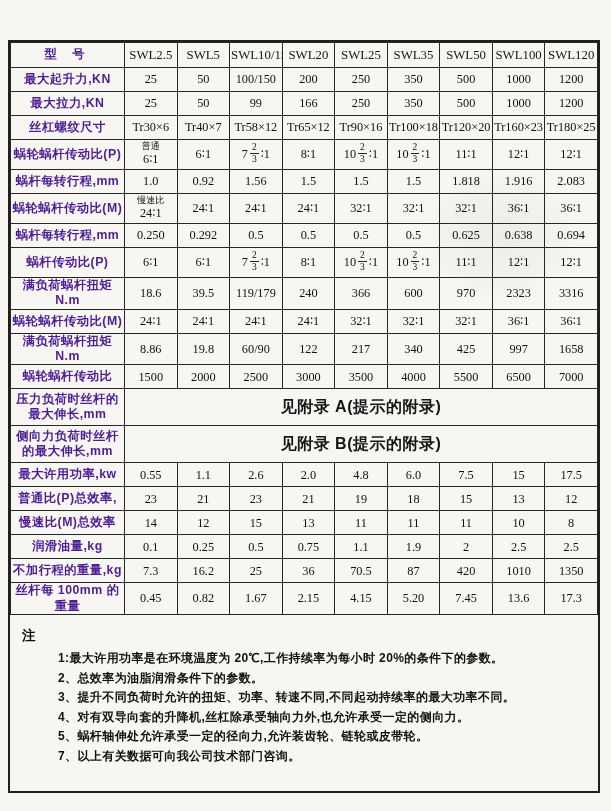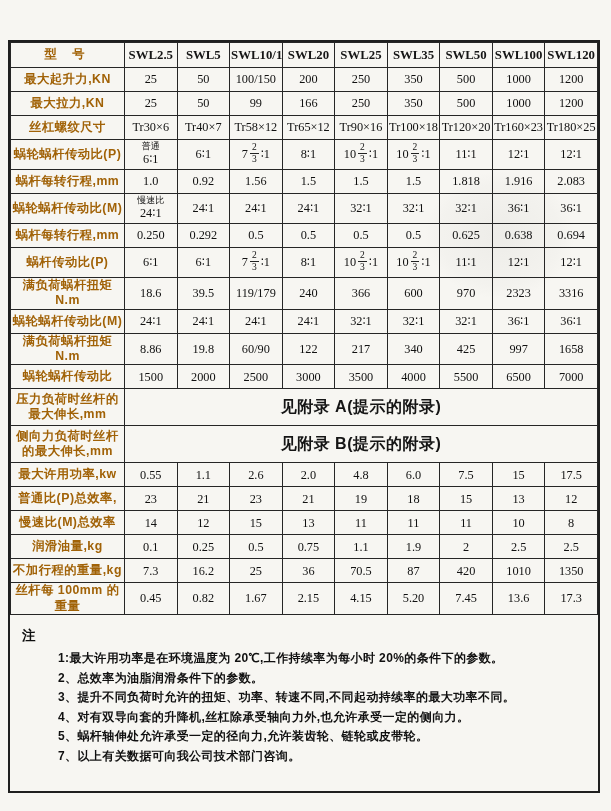--- a/index.html
+++ b/index.html
@@ -40,26 +40,26 @@
   }
   col.c-label{width:114px;}
   tr{height:24px;}
   tr.header-row{height:25px;}
   tr.tall{height:30px;}
   tr.twoline{height:37px;}
   .label-cell{
     font-family:"Liberation Sans",sans-serif;
     font-weight:700;font-size:12.3px;letter-spacing:0.5px;
     white-space:pre-line;line-height:1.25;
-    color:#a16207;
+    color:#4c1d95;
   }
   .header-label{letter-spacing:6px;}
   .model-cell{
     font-family:"Liberation Serif",serif;
-    font-weight:700;font-size:12.8px;
+    font-weight:400;font-size:12.8px;
   }
   .value-cell{
     font-family:"Liberation Serif",serif;
     font-size:12.3px;color:#111;
   }
   .span-cell{
     font-family:"Liberation Sans",sans-serif;
     font-weight:700;font-size:16px;letter-spacing:0.5px;
   }
   .cell-line{display:block;line-height:1.2;}

